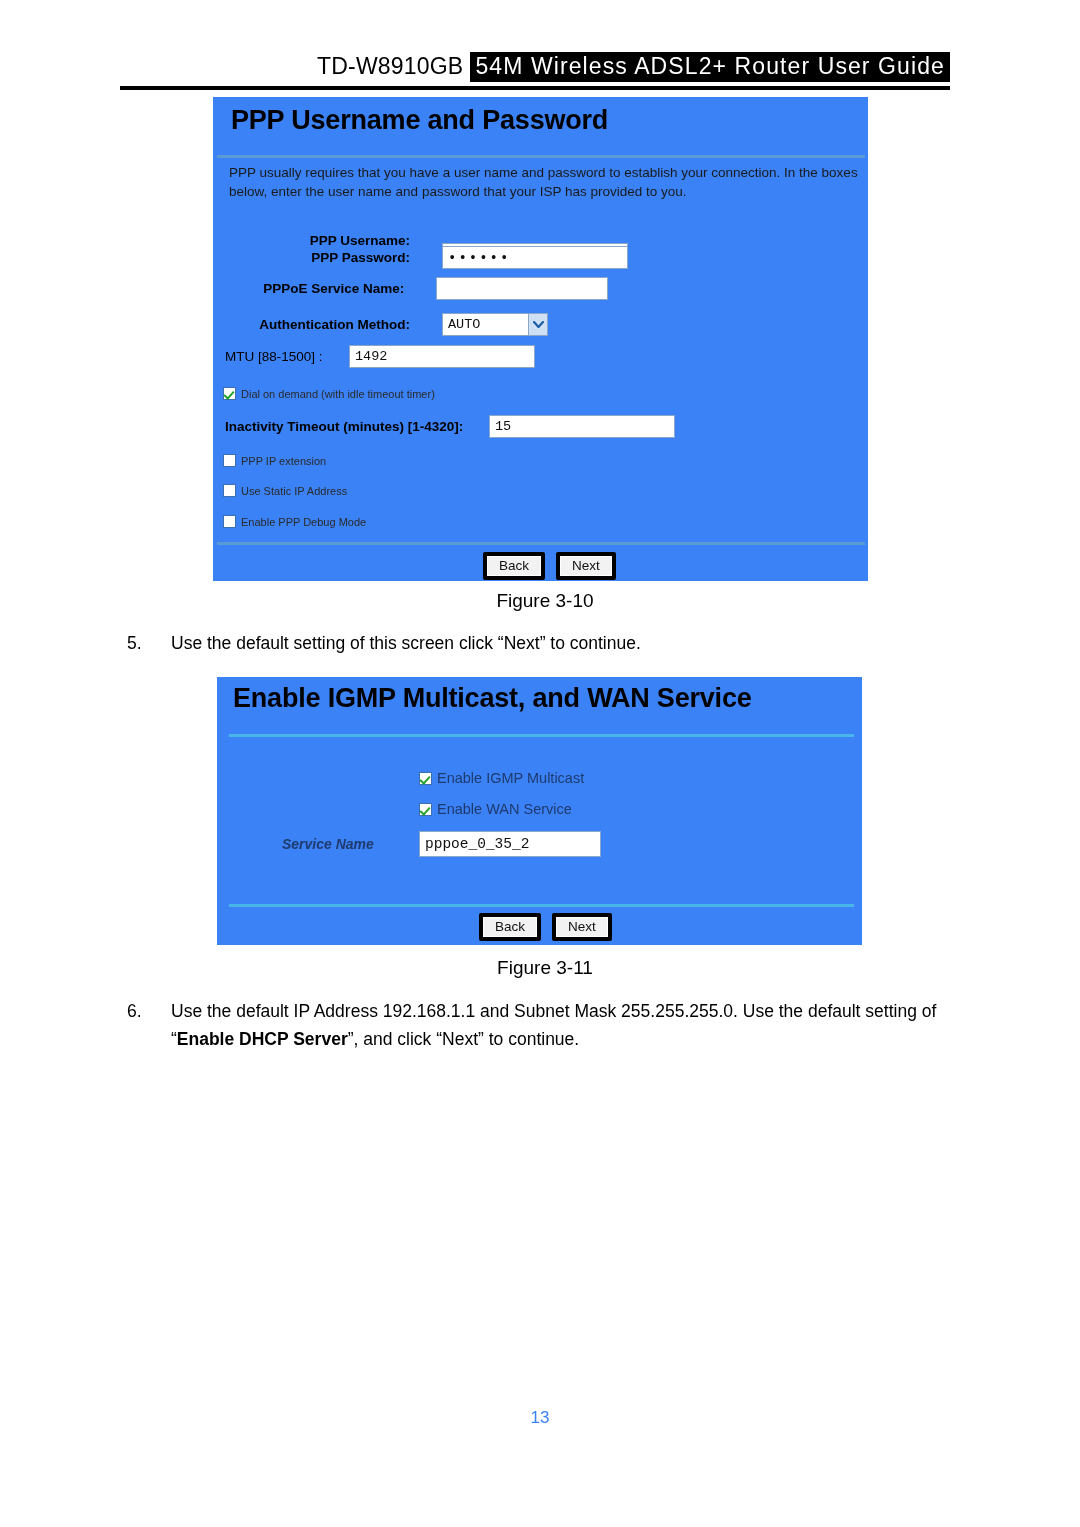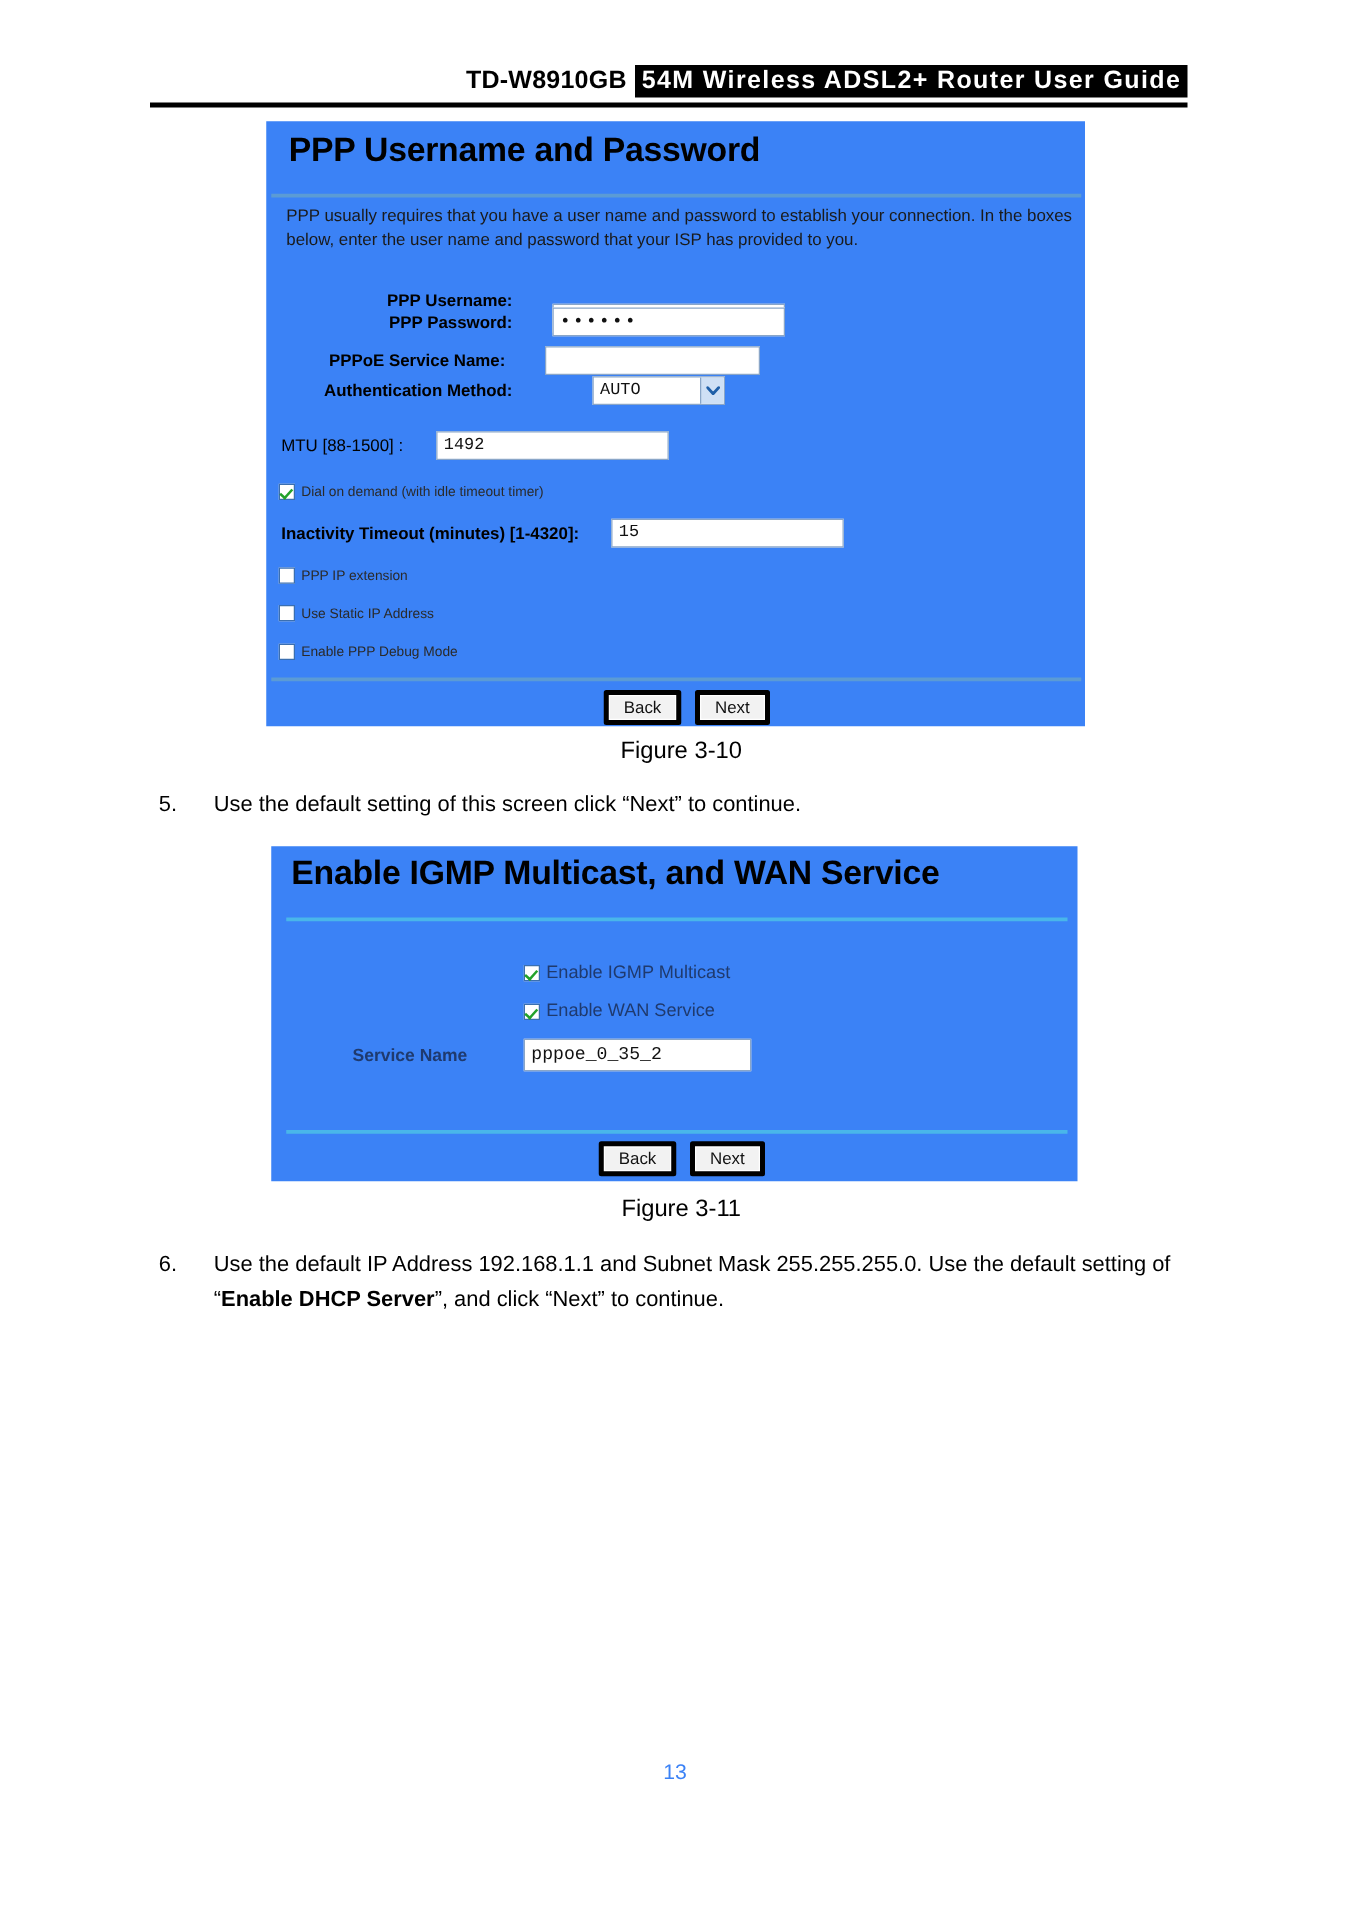--- a/index.html
+++ b/index.html
@@ -17,21 +17,21 @@
   }
 
   .page { position: relative; width: 1080px; height: 1527px; }
 
   
   .header-block {
     position: absolute; left: 120px; top: 52px; width: 830px;
   }
   .header-line {
     display: flex; justify-content: flex-end; align-items: baseline;
-    font-size: 20px; font-weight: bold; letter-spacing: 0.2px;
+    font-size: 23px; font-weight: normal; letter-spacing: 0.2px;
     white-space: nowrap;
   }
   .header-model { color: #000; padding-right: 7px; }
   .header-inverse {
     background: #000; color: #fff;
     padding: 1px 5px 2px 5px;
     letter-spacing: 1.1px;
   }
   .header-rule {
     margin-top: 4px;
@@ -145,20 +145,21 @@
     color: #111;
     padding: 2px 12px 3px 12px;
     border-radius: 2px;
     box-shadow: inset 0 0 0 1px #ffffff;
   }
 
   
   .igmp-label-blue {
     font-size: 14px; font-weight: bold; color: #1f3a6e;
     white-space: nowrap;
+    font-style: italic;
   }
 
   
   .figcaption {
     position: absolute; width: 1080px; text-align: center;
     font-size: 19px; color: #000;
   }
   #fig-310 { top: 590px; left: 5px; }
   #fig-311 { top: 957px; left: 5px; }
 
@@ -209,21 +210,21 @@
     <div class="field-row" style="left:47px; top:149px; width:380px;">
       <span class="field-label" style="width:150px;">PPP Password:</span>
       <span class="txtbox dots" style="margin-left:32px; width:186px;">••••••</span>
     </div>
 
     <div class="field-row" style="left:15px; top:180px; width:380px;">
       <span class="field-label" style="width:182px;">PPPoE Service Name:</span>
       <span class="txtbox" style="margin-left:32px; width:177px;"></span>
     </div>
 
-    <div class="field-row" style="left:15px; top:204px; width:380px;gap:32px;">
+    <div class="field-row" style="left:15px; top:216px; width:380px;">
       <span class="field-label" style="width:182px;">Authentication Method:</span>
       <span class="selbox" style="margin-left:32px;">
         <span>AUTO</span>
         <span class="sel-arrow">
           <svg width="11" height="7" viewBox="0 0 11 7">
               <path d="M1 1 L5.5 6 L10 1" fill="none" stroke="#1f5fa8" stroke-width="2.2" stroke-linecap="round" stroke-linejoin="round"></path>
             </svg>
         </span>
       </span>
     </div>

